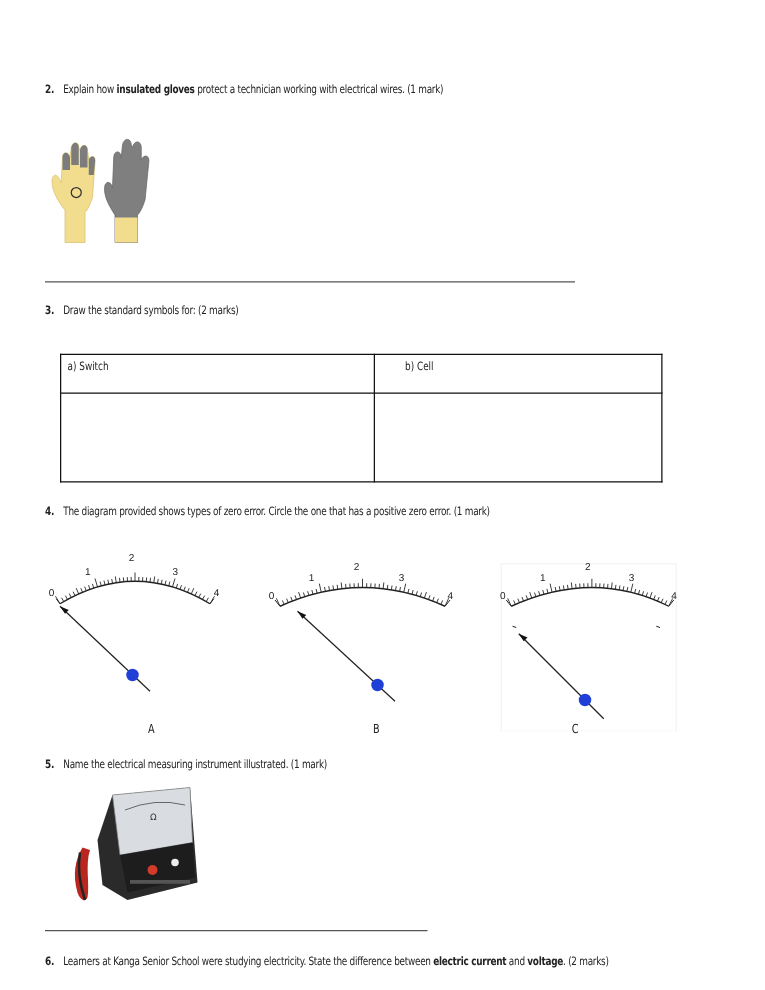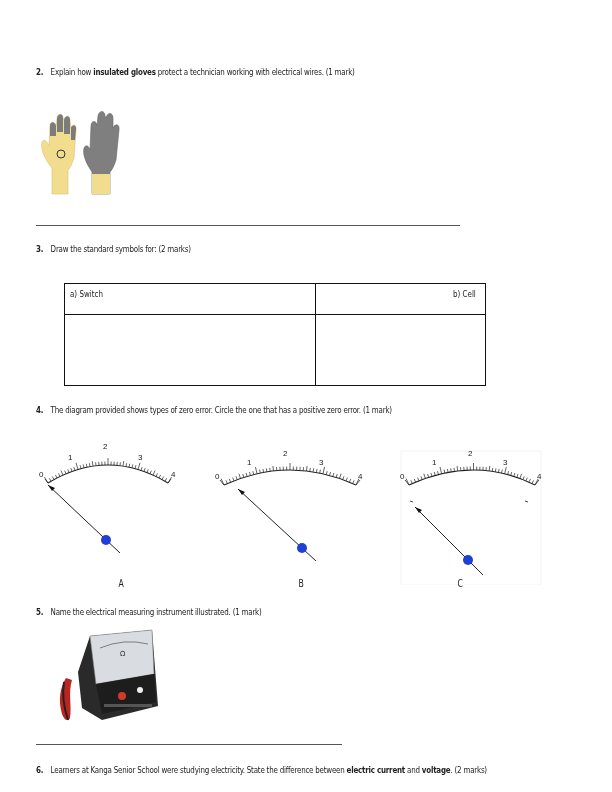--- a/index.html
+++ b/index.html
@@ -3,21 +3,21 @@
   <meta charset="utf-8">
   <style>
     html, body { margin: 0; padding: 0; background: #ffffff; }
     body { width: 612px; height: 792px; position: relative; overflow: hidden;
       font-family: "DejaVu Sans Condensed", "Liberation Sans Narrow", "Liberation Sans", sans-serif; color: #222; }
     .q { position: absolute; left: 36px; font-size: 9.2px; letter-spacing: -0.25px;
       transform: scaleX(0.86); transform-origin: left center; white-space: nowrap; }
     .q .num { font-weight: bold; display: inline-block; width: 17px; }
     .q b { font-weight: bold; }
     .line { position: absolute; height: 0; border-top: 1px solid #555; }
-    table.sym { position: absolute; left: 64px; top: 283px; width: 422px; border-collapse: collapse; padding-left: 16px; }
+    table.sym { position: absolute; left: 48px; top: 283px; width: 482px; border-collapse: collapse; padding-left: 16px; }
     table.sym td { border: 1px solid #111; vertical-align: top; font-size: 9.2px; padding: 4px 5px; }
     table.sym td span { display: inline-block; transform: scaleX(0.86); transform-origin: left center; }
     table.sym tr.head td { height: 22px; }
     table.sym tr.body td { height: 62px; }
     .gauge { position: absolute; }
     .glabel { position: absolute; font-size: 10px; transform: scaleX(0.86); }
     .img { position: absolute; }
   </style>
 </head>
 <body>
@@ -39,21 +39,21 @@
 <div class="line" style="left:36px;top:225px;width:424px;"></div>
 
 <div class="q" style="top:243px;">
   <span class="num">3.</span><span>Draw the standard symbols for: (2 marks)</span>
 </div>
 
 <table class="sym">
   <tbody>
       <tr class="head">
     <td style="width:240px;"><span>a) Switch</span></td>
-    <td style="padding-left:24px;text-align:right;"><span>b) Cell</span></td>
+    <td style="padding-left:24px;"><span>b) Cell</span></td>
   </tr>
   <tr class="body">
     <td></td>
     <td></td>
   </tr>
 </tbody>
   </table>
 
 <div class="q" style="top:404px;">
   <span class="num">4.</span><span>The diagram provided shows types of zero error. Circle the one that has a positive zero error. (1 mark)</span>

